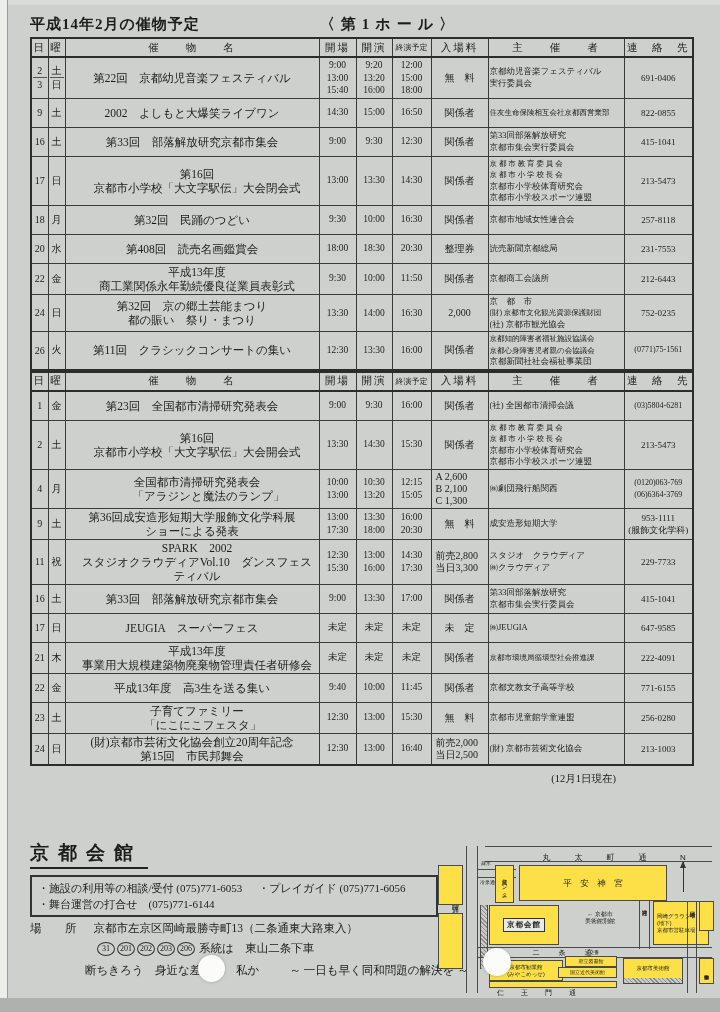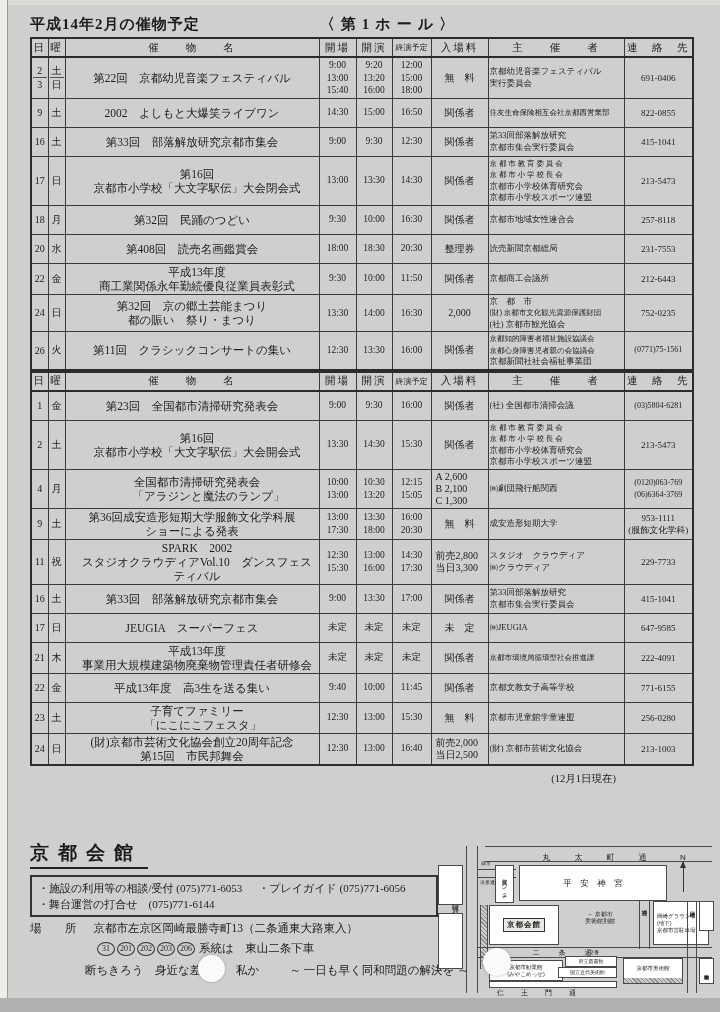--- a/index.html
+++ b/index.html
@@ -61,21 +61,21 @@
   .contact-box div{line-height:16px;}
   .v-line{font-size:11.5px;line-height:17px;margin-top:3px;}
   .v-label{letter-spacing:6px;margin-right:8px;}
   .bus-indent{padding-left:66px;}
   .route{display:inline-flex;align-items:center;justify-content:center;border:1px solid #333;border-radius:50%;height:12px;min-width:12px;padding:0 2px;font-size:8px;line-height:1;margin:0 1px;vertical-align:1px;}
   .slogan{font-size:11.5px;margin-top:6px;padding-left:55px;white-space:nowrap;}
   .slogan .gap{display:inline-block;width:30px;}
 
   
   .map{position:absolute;left:437px;top:843px;width:278px;height:150px;font-family:"Liberation Sans","DejaVu Sans",sans-serif;}
-  .map .bx{position:absolute;border:1px solid #4a4a4a;background:#ffffff;box-sizing:border-box;display:flex;flex-direction:column;align-items:center;justify-content:center;}
+  .map .bx{position:absolute;border:1px solid #4a4a4a;background:#fde047;box-sizing:border-box;display:flex;flex-direction:column;align-items:center;justify-content:center;}
   .map .lbl{position:absolute;font-size:6px;line-height:7px;color:#222;}
   .map .street-h{position:absolute;border-top:1px solid #4a4a4a;border-bottom:1px solid #4a4a4a;box-sizing:border-box;display:flex;align-items:center;justify-content:center;}
   .map .street-v{position:absolute;border-left:1px solid #4a4a4a;border-right:1px solid #4a4a4a;box-sizing:border-box;}
   .map .vtext{writing-mode:vertical-rl;text-orientation:upright;}
   .hatch{background:repeating-linear-gradient(45deg,#6e6e6e 0 1px,#c9ccc8 1px 4px);}
   .hatch-lite{background:repeating-linear-gradient(45deg,#8a8a8a 0 1px,#c9ccc8 1px 3px);}
   .kaikan-inner{background:#e8eae6;border:1px solid #333;font-size:7.5px;font-weight:bold;padding:1px 3px;letter-spacing:1px;}
   .compass{position:absolute;left:237px;top:10px;width:18px;height:46px;display:flex;flex-direction:column;align-items:center;font-size:8px;}
   .compass .pole{width:1px;height:30px;background:#333;position:relative;}
   .compass .pole::before{content:"";position:absolute;left:-3px;top:-1px;border-left:3px solid transparent;border-right:3px solid transparent;border-bottom:7px solid #333;}

